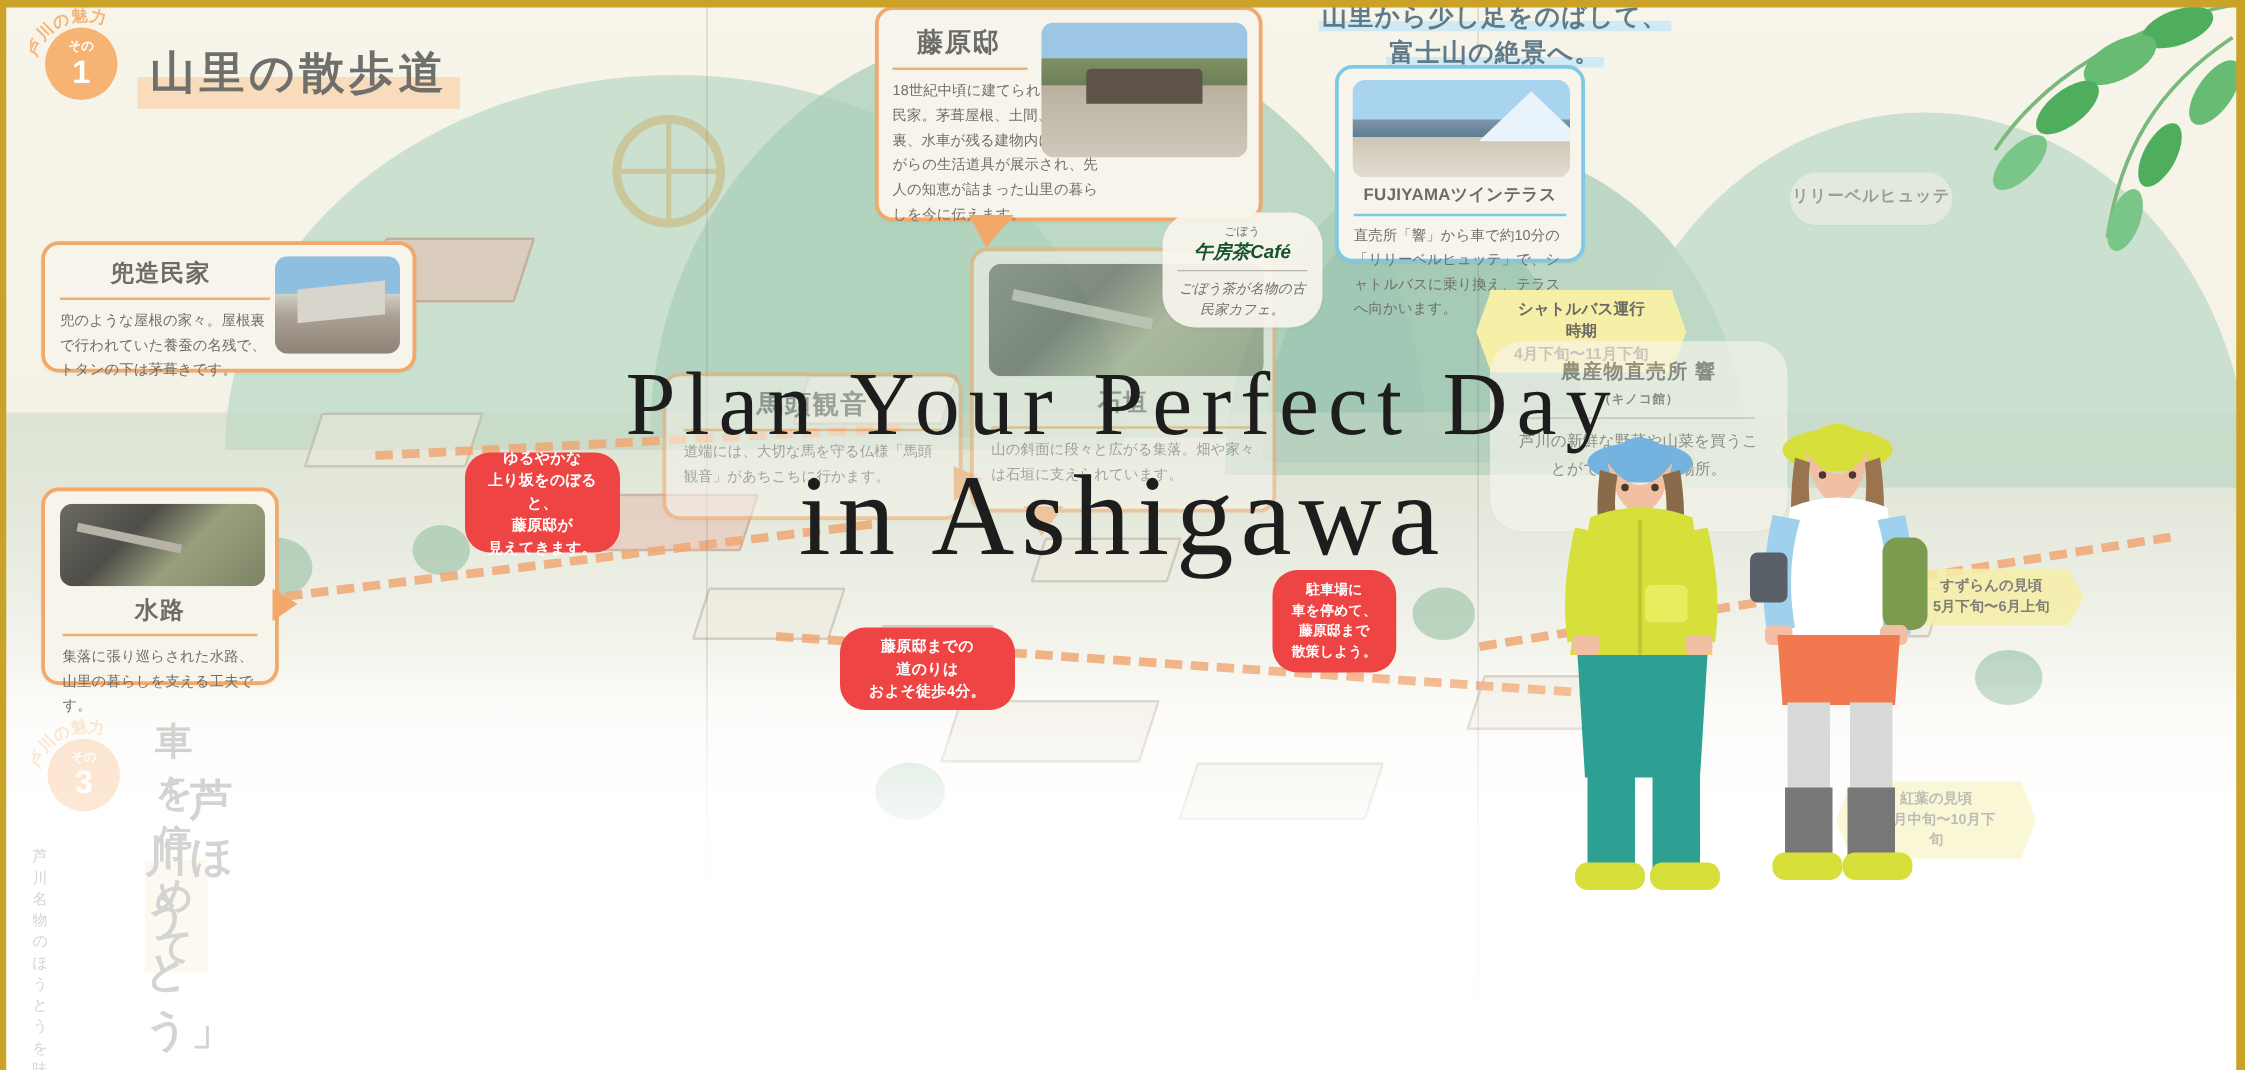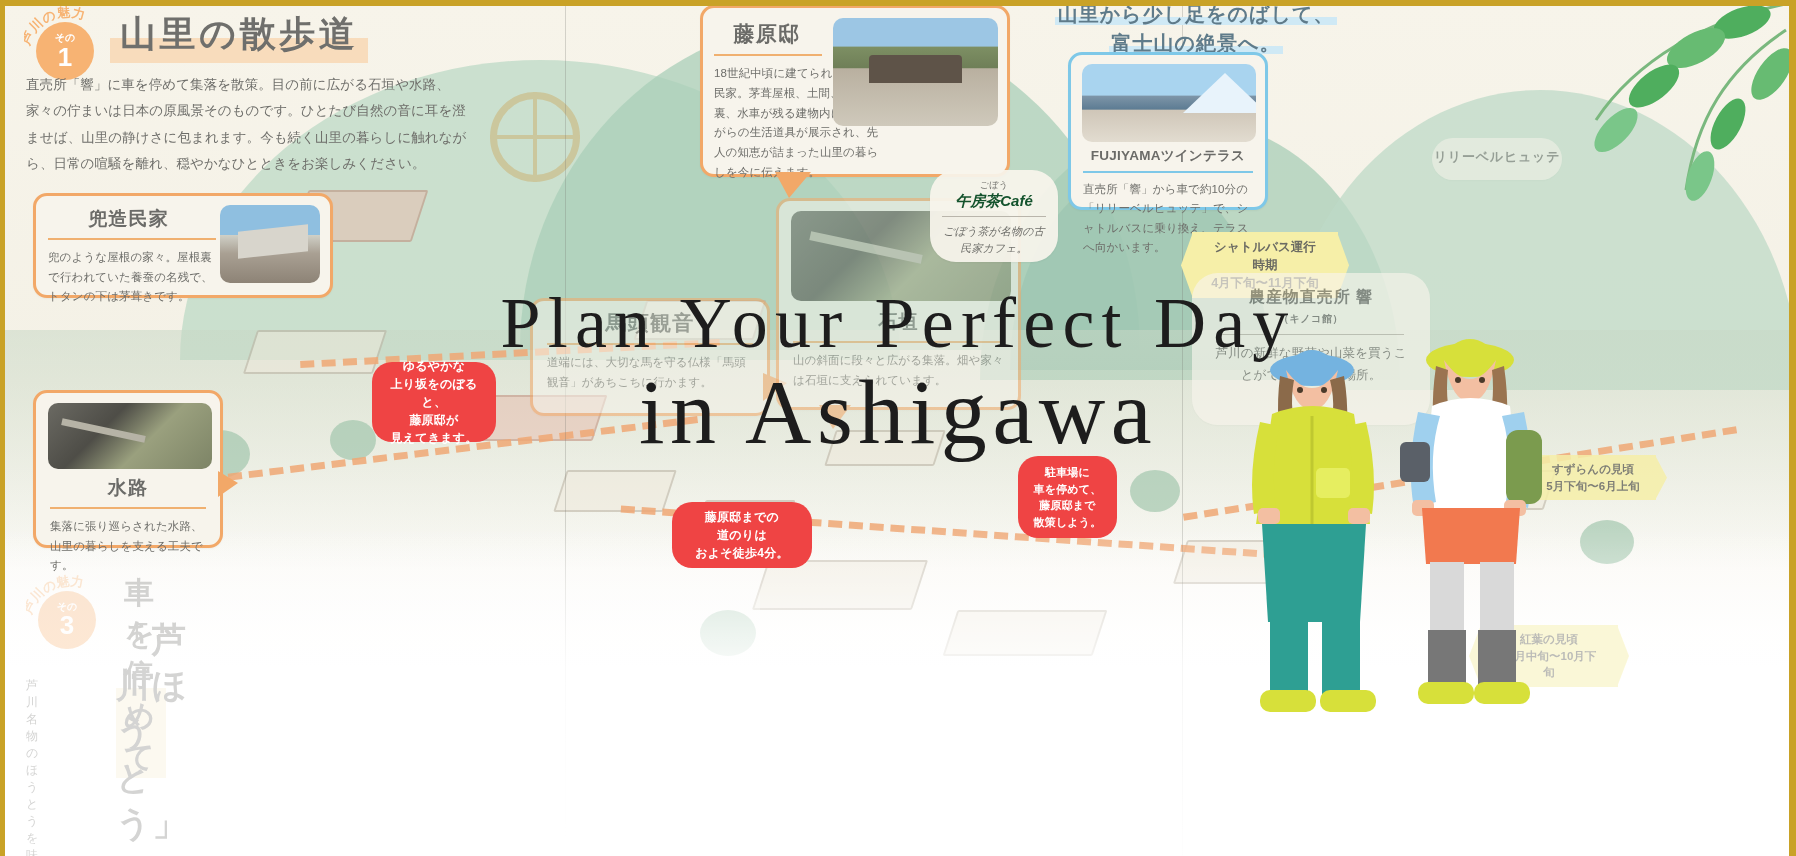--- a/index.html
+++ b/index.html
@@ -129,21 +129,21 @@
     background:#f7b373; color:#fff; display:flex; flex-direction:column;
     align-items:center; justify-content:center; line-height:1;
   }
   .sec-badge .sono { font-size:10px; font-weight:700; margin-bottom:1px; }
   .sec-badge .num  { font-size:26px; font-weight:700; }
   .sec-badge .arc  { position:absolute; left:-4px; top:-2px; width:86px; height:60px; }
   .sec-badge .arc text { font-size:13px; font-weight:700; fill:#f7b373; letter-spacing:.06em;
       font-family:"Liberation Sans",sans-serif; }
 
   .sec-title {
-    position:absolute; left:110px; top:8px; font-size:36px; font-weight:700; color:#6f6f6c;
+    position:absolute; left:110px; top:32px; font-size:36px; font-weight:700; color:#6f6f6c;
     letter-spacing:.10em; padding:2px 10px 4px; background:linear-gradient(180deg,rgba(0,0,0,0) 54%,#f8dcbc 54%,#f8dcbc 100%);
   }
   .sec-lead {
     position:absolute; left:26px; top:72px; width:450px; font-size:13.5px; color:#6e6e6a;
     line-height:1.95; letter-spacing:.005em;
   }
 
   
   .right-head {
     position:absolute; right:420px; top:0px; width:360px; text-align:center;
@@ -258,21 +258,20 @@
       <path id="arcpath1" d="M4,46 A40,40 0 0,1 82,42" fill="none"></path>
       <text><textPath href="#arcpath1" startOffset="4%">芦川の魅力</textPath></text>
     </svg>
     <div class="circle">
       <span class="sono">その</span>
       <span class="num">1</span>
     </div>
   </div>
 
   <div class="sec-title">山里の散歩道</div>
-  <div class="sec-lead">直売所「響」に車を停めて集落を散策。目の前に広がる石垣や水路、家々の佇まいは日本の原風景そのものです。ひとたび自然の音に耳を澄ませば、山里の静けさに包まれます。今も続く山里の暮らしに触れながら、日常の喧騒を離れ、穏やかなひとときをお楽しみください。</div>
 
   <div class="right-head">
     <span>山里から少し足をのばして、</span><br>
     <span>富士山の絶景へ。</span>
   </div>
 
   <div class="card orange" style="left:33px;top:193px;width:300px;height:105px;">
     <div class="card-photo" style="position:absolute;right:10px;top:9px;width:100px;height:78px;">
       <div class="ph ph-house"></div>
     </div>

